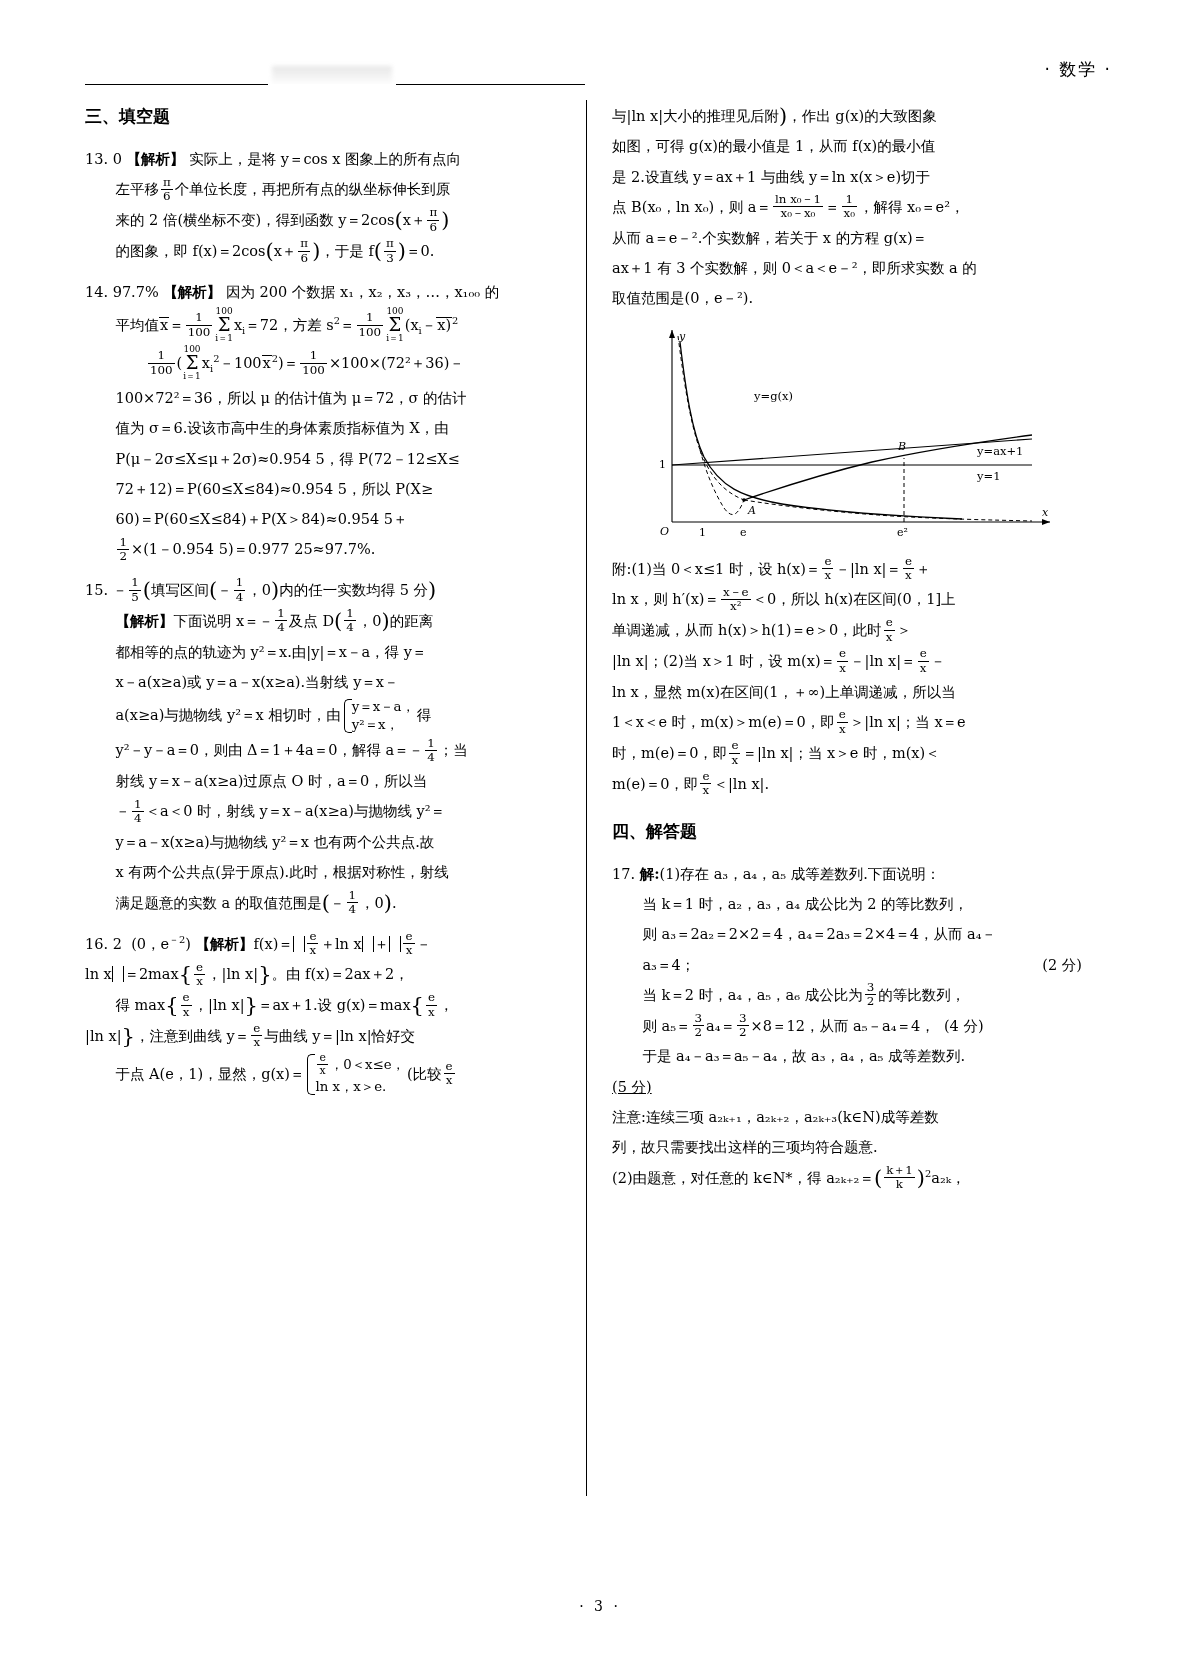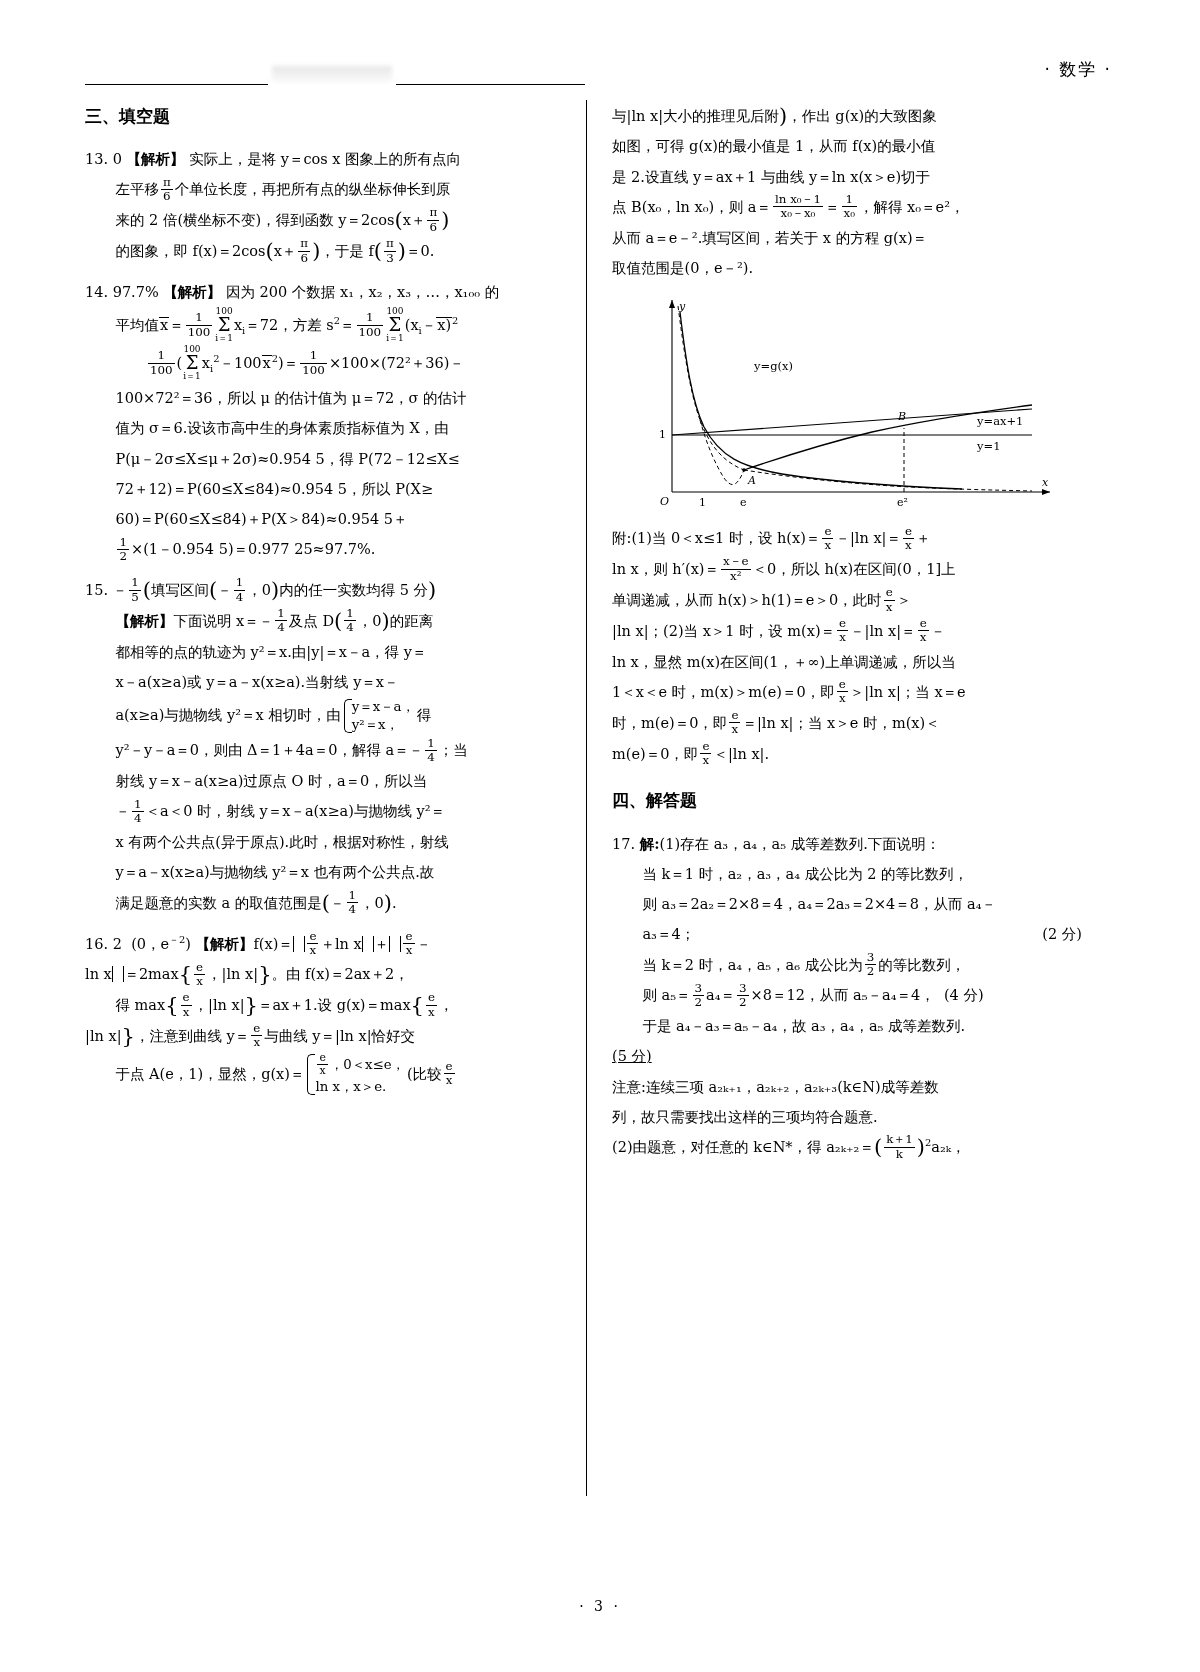--- a/index.html
+++ b/index.html
@@ -204,22 +204,22 @@
       <div class="blk ml">
         <span>a(x≥a)与抛物线 y²＝x 相切时，由</span><span class="cases"><span class="row">y＝x－a，</span><span class="row">y²＝x，</span></span><span>得</span>
       </div>
       <div class="blk ml">
         <span>y²－y－a＝0，则由 Δ＝1＋4a＝0，解得 a＝－</span><span class="frac"><span class="nu">1</span><span class="de">4</span></span><span>；当</span>
       </div>
       <div class="blk ml">射线 y＝x－a(x≥a)过原点 O 时，a＝0，所以当</div>
       <div class="blk ml">
         <span>－</span><span class="frac"><span class="nu">1</span><span class="de">4</span></span><span>＜a＜0 时，射线 y＝x－a(x≥a)与抛物线 y²＝</span>
       </div>
+      <div class="blk ml">y＝a－x(x≥a)与抛物线 y²＝x 也有两个公共点.故</div>
       <div class="blk ml">x 有两个公共点(异于原点).此时，根据对称性，射线</div>
-      <div class="blk ml">y＝a－x(x≥a)与抛物线 y²＝x 也有两个公共点.故</div>
       <div class="blk ml">
         <span>满足题意的实数 a 的取值范围是</span><span class="bigparen">(</span><span>－</span><span class="frac"><span class="nu">1</span><span class="de">4</span></span><span>，0</span><span class="bigparen">)</span><span>.</span>
       </div>
     </div>
 
     <div class="item">
       <div class="blk">
         <span>16.</span>
         <span>2</span>&nbsp;&nbsp;<span>(0，e</span><sup>－2</sup><span>)</span>
         <span class="bold">【解析】</span><span>f(x)＝</span><span class="abs">&nbsp;</span><span class="frac"><span class="nu">e</span><span class="de">x</span></span><span>＋ln x</span><span class="abs">&nbsp;</span><span>＋</span><span class="abs">&nbsp;</span><span class="frac"><span class="nu">e</span><span class="de">x</span></span><span>－</span>
@@ -243,21 +243,22 @@
   <div class="col col-right">
 
     <div class="blk">
       <span>与|ln x|大小的推理见后附</span><span class="bigparen">)</span><span>，作出 g(x)的大致图象</span>
     </div>
     <div class="blk">如图，可得 g(x)的最小值是 1，从而 f(x)的最小值</div>
     <div class="blk">是 2.设直线 y＝ax＋1 与曲线 y＝ln x(x＞e)切于</div>
     <div class="blk">
       <span>点 B(x₀，ln x₀)，则 a＝</span><span class="frac"><span class="nu">ln x₀－1</span><span class="de">x₀－x₀</span></span><span>＝</span><span class="frac"><span class="nu">1</span><span class="de">x₀</span></span><span>，解得 x₀＝e²，</span>
     </div>
-    <div class="blk">从而 a＝e－².填写区间，若关于 x 的方程 g(x)＝</div>
+    <div class="blk">从而 a＝e－².个实数解，若关于 x 的方程 g(x)＝</div>
+    <div class="blk">ax＋1 有 3 个实数解，则 0＜a＜e－²，即所求实数 a 的</div>
     <div class="blk">取值范围是(0，e－²).</div>
 
     <div class="figure">
       <svg width="430" height="215" viewBox="0 0 430 215">
 
         <line x1="40" y1="200" x2="418" y2="200" stroke="#000" stroke-width="1.1"></line>
         <polygon points="418,200 410,197 410,203" fill="#000"></polygon>
         <line x1="40" y1="200" x2="40" y2="8" stroke="#000" stroke-width="1.1"></line>
         <polygon points="40,8 37,16 43,16" fill="#000"></polygon>
         <text x="47" y="18" font-size="11" font-style="italic" font-family="DejaVu Serif, serif">y</text>
@@ -320,21 +321,21 @@
     </div>
 
     <div class="sect-title" style="margin-top:16px;">四、解答题</div>
 
     <div class="item">
       <div class="blk">
         <span>17.</span>
         <span class="bold">解:</span><span>(1)存在 a₃，a₄，a₅ 成等差数列.下面说明：</span>
       </div>
       <div class="blk ml">当 k＝1 时，a₂，a₃，a₄ 成公比为 2 的等比数列，</div>
-      <div class="blk ml">则 a₃＝2a₂＝2×8＝4，a₄＝2a₃＝2×4＝8，从而 a₄－</div>
+      <div class="blk ml">则 a₃＝2a₂＝2×2＝4，a₄＝2a₃＝2×4＝4，从而 a₄－</div>
       <div class="blk ml">
         <span>a₃＝4；</span><span class="rightnum">(2 分)</span>
       </div>
       <div class="blk ml">
         <span>当 k＝2 时，a₄，a₅，a₆ 成公比为</span><span class="frac"><span class="nu">3</span><span class="de">2</span></span><span>的等比数列，</span>
       </div>
       <div class="blk ml">
         <span>则 a₅＝</span><span class="frac"><span class="nu">3</span><span class="de">2</span></span><span>a₄＝</span><span class="frac"><span class="nu">3</span><span class="de">2</span></span><span>×8＝12，从而 a₅－a₄＝4，</span>&nbsp;&nbsp;<span>(4 分)</span>
       </div>
       <div class="blk ml">于是 a₄－a₃＝a₅－a₄，故 a₃，a₄，a₅ 成等差数列.</div>

